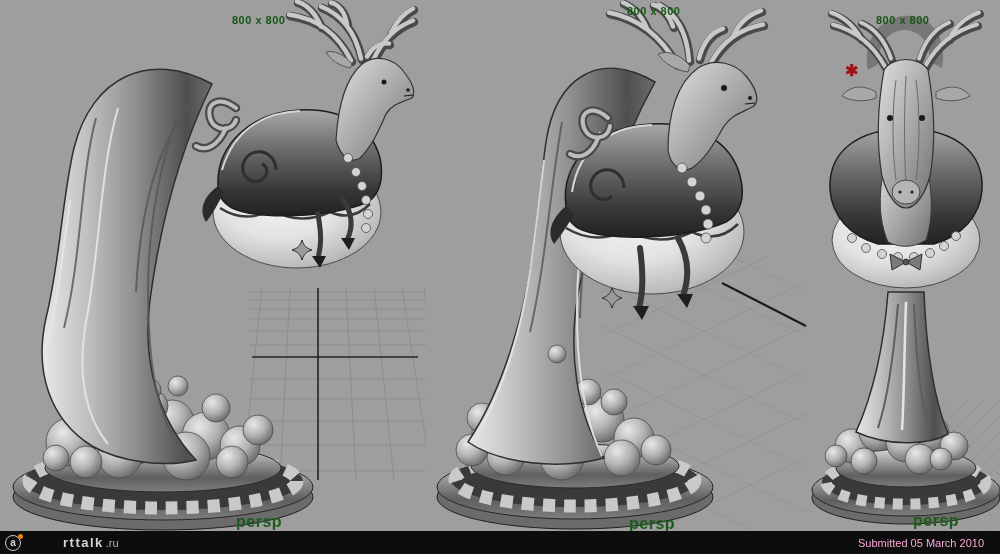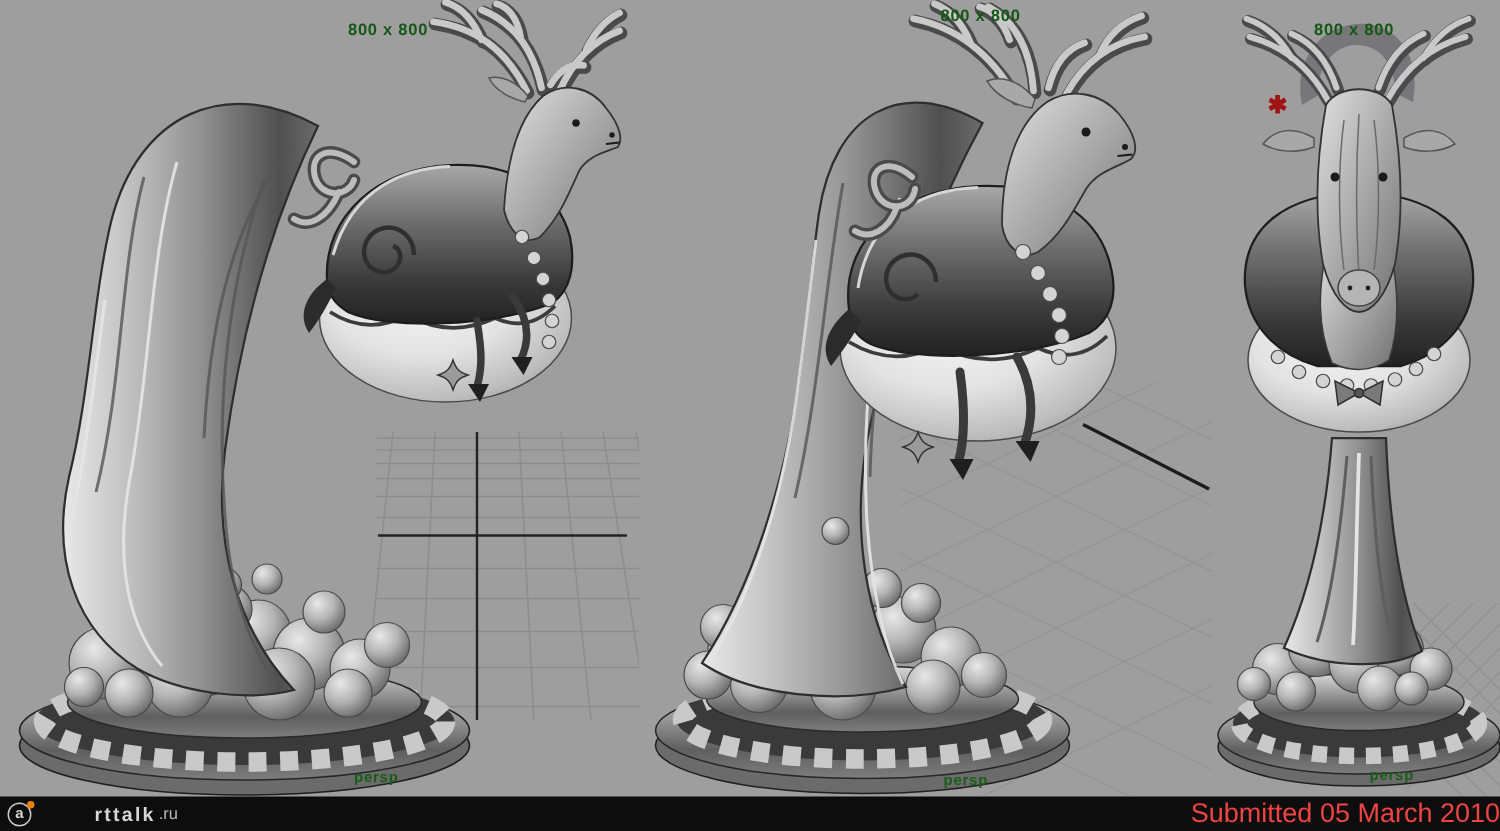--- a/index.html
+++ b/index.html
@@ -6,21 +6,21 @@
   .stage{
     position:relative;width:1000px;height:554px;overflow:hidden;
     background:#9e9e9e;font-family:"Liberation Sans",sans-serif;
   }
   .viewport{position:absolute;left:0;top:0;width:1000px;height:531px;display:block;}
   .res-label{
     position:absolute;font-size:11px;font-weight:bold;color:#155815;
     letter-spacing:.5px;white-space:nowrap;margin-top:12px;
   }
   .persp-label{
-    position:absolute;font-size:10px;font-weight:bold;color:#1a5c1a;
+    position:absolute;font-size:16px;font-weight:bold;color:#1a5c1a;
     letter-spacing:.5px;white-space:nowrap;
   }
   .marker{
     position:absolute;left:845px;top:63px;font-size:16px;color:#a01313;
     font-weight:bold;line-height:1;
   }
   .footer{
     position:absolute;left:0;bottom:0;width:1000px;height:23px;background:#0d0d0d;
     display:flex;align-items:center;justify-content:space-between;
   }
@@ -29,21 +29,21 @@
     position:relative;width:14px;height:14px;border:1.5px solid #c9c9c9;border-radius:50%;
     color:#d6d6d6;font-size:10px;font-weight:bold;display:flex;align-items:center;
     justify-content:center;line-height:1;
   }
   .logo-a::after{
     content:"";position:absolute;top:-2px;right:-3px;width:5px;height:5px;
     border-radius:50%;background:#e8820c;
   }
   .logo-rest{color:#d6d6d6;font-size:13px;font-weight:bold;letter-spacing:1.5px;padding-left:40px;}
   .logo-suffix{color:#b9b9b9;font-size:11px;font-weight:normal;}
-  .submitted{color:#ef4444;font-size:18px;margin-right:0;}
+  .submitted{color:#f9a8d4;font-size:11px;margin-right:16px;}
 </style>
 </head>
 <body>
 
 <div class="stage">
 
   <svg class="viewport" viewBox="0 0 1000 531">
     <defs>
       <linearGradient id="gTrunk" x1="0" y1="0" x2="1" y2="0">
         <stop offset="0" stop-color="#e8e8e8"></stop>

